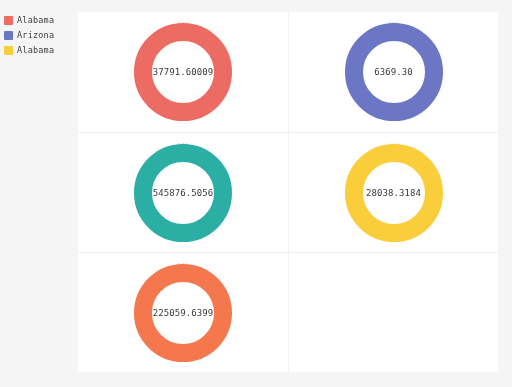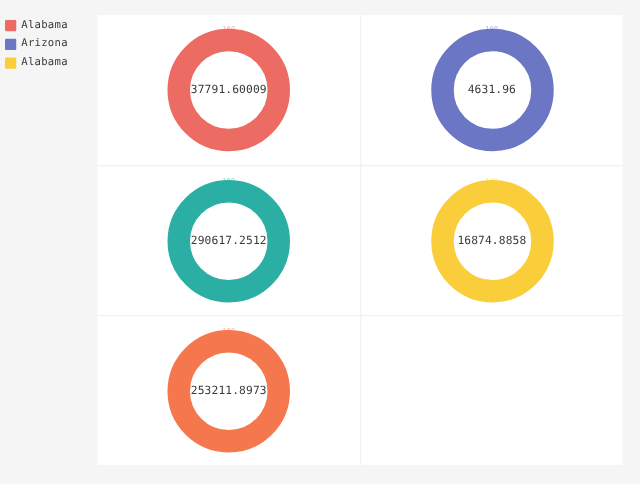--- a/index.html
+++ b/index.html
@@ -146,50 +146,50 @@
         <span class="donut-center-value">37791.60009</span>
       </div>
     </div>
 
     <div class="grid-cell row-top col-right">
       <div class="donut-wrap">
         <svg class="donut-svg" viewBox="0 0 110 110">
           <circle cx="55" cy="55" r="40" fill="none" stroke="#6b77c4" stroke-width="18"></circle>
         </svg>
         <span class="donut-arc-label" style="color: rgb(107, 119, 196);">100</span>
-        <span class="donut-center-value">4631.96</span>
+        <span class="donut-center-value">6369.30</span>
       </div>
     </div>
 
     <div class="grid-cell row-mid col-left">
       <div class="donut-wrap">
         <svg class="donut-svg" viewBox="0 0 110 110">
           <circle cx="55" cy="55" r="40" fill="none" stroke="#2bafa4" stroke-width="18"></circle>
         </svg>
         <span class="donut-arc-label" style="color: rgb(43, 175, 164);">100</span>
-        <span class="donut-center-value">290617.2512</span>
+        <span class="donut-center-value">545876.5056</span>
       </div>
     </div>
 
     <div class="grid-cell row-mid col-right">
       <div class="donut-wrap">
         <svg class="donut-svg" viewBox="0 0 110 110">
           <circle cx="55" cy="55" r="40" fill="none" stroke="#facd3b" stroke-width="18"></circle>
         </svg>
         <span class="donut-arc-label" style="color: rgb(250, 205, 59);">100</span>
-        <span class="donut-center-value">16874.8858</span>
+        <span class="donut-center-value">28038.3184</span>
       </div>
     </div>
 
     <div class="grid-cell row-bot col-left">
       <div class="donut-wrap">
         <svg class="donut-svg" viewBox="0 0 110 110">
           <circle cx="55" cy="55" r="40" fill="none" stroke="#f5774e" stroke-width="18"></circle>
         </svg>
         <span class="donut-arc-label" style="color: rgb(245, 119, 78);">100</span>
-        <span class="donut-center-value">253211.8973</span>
+        <span class="donut-center-value">225059.6399</span>
       </div>
     </div>
 
     <div class="grid-cell row-bot col-right cell-empty"></div>
 
   </div>
 </div>
 
 </body></html>

